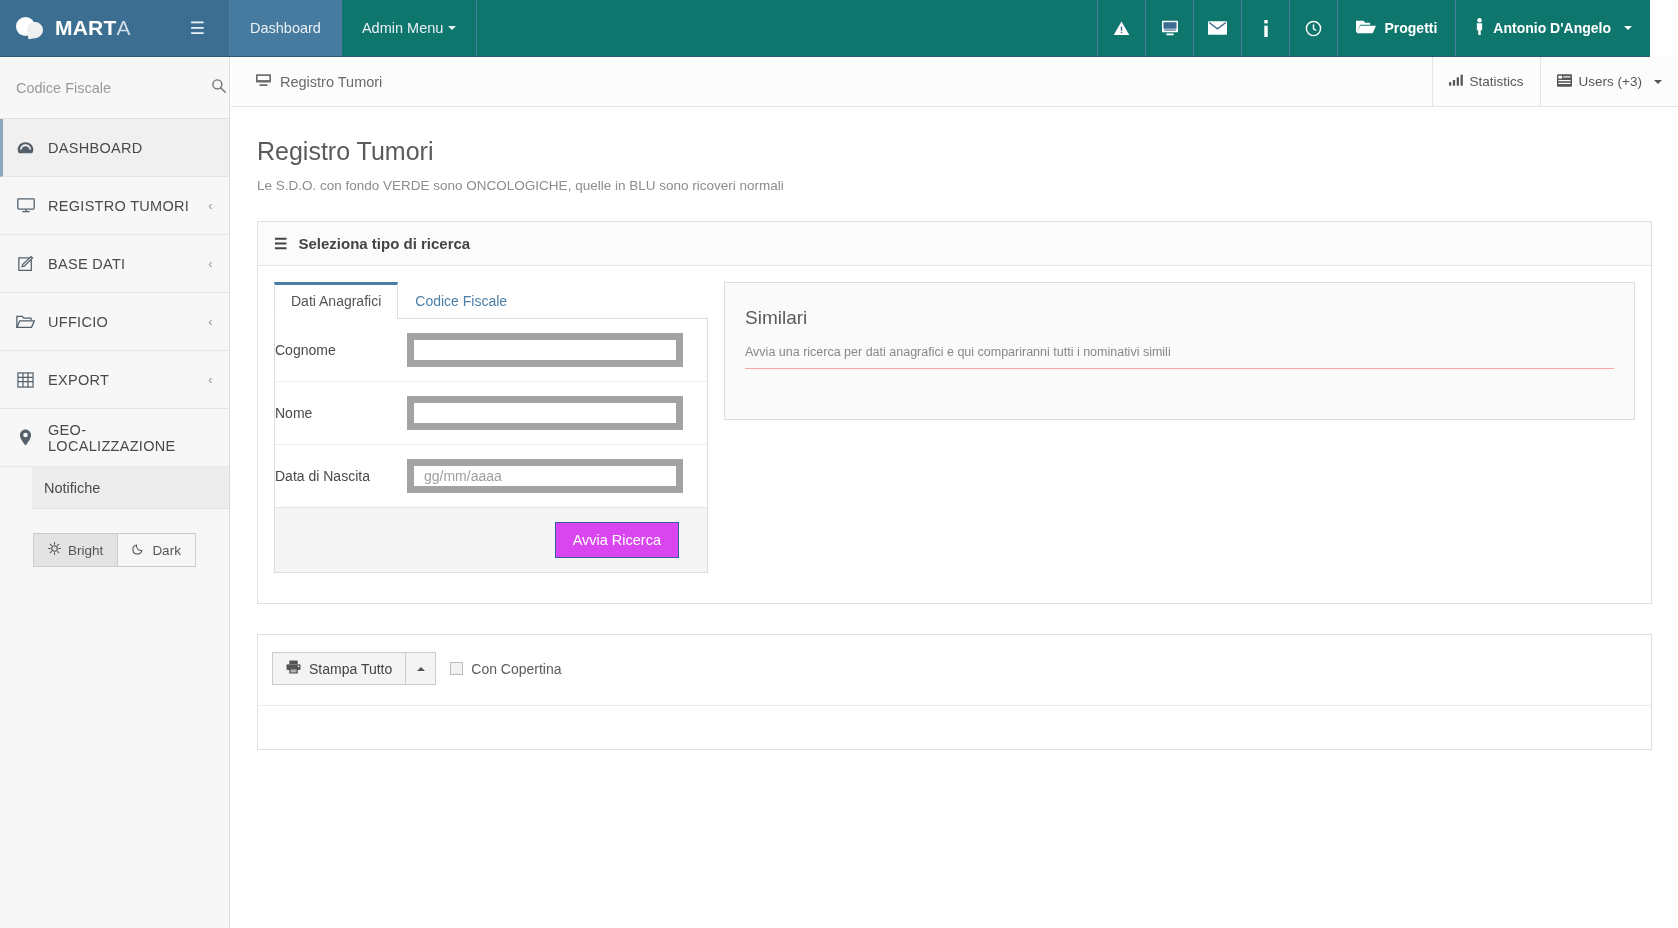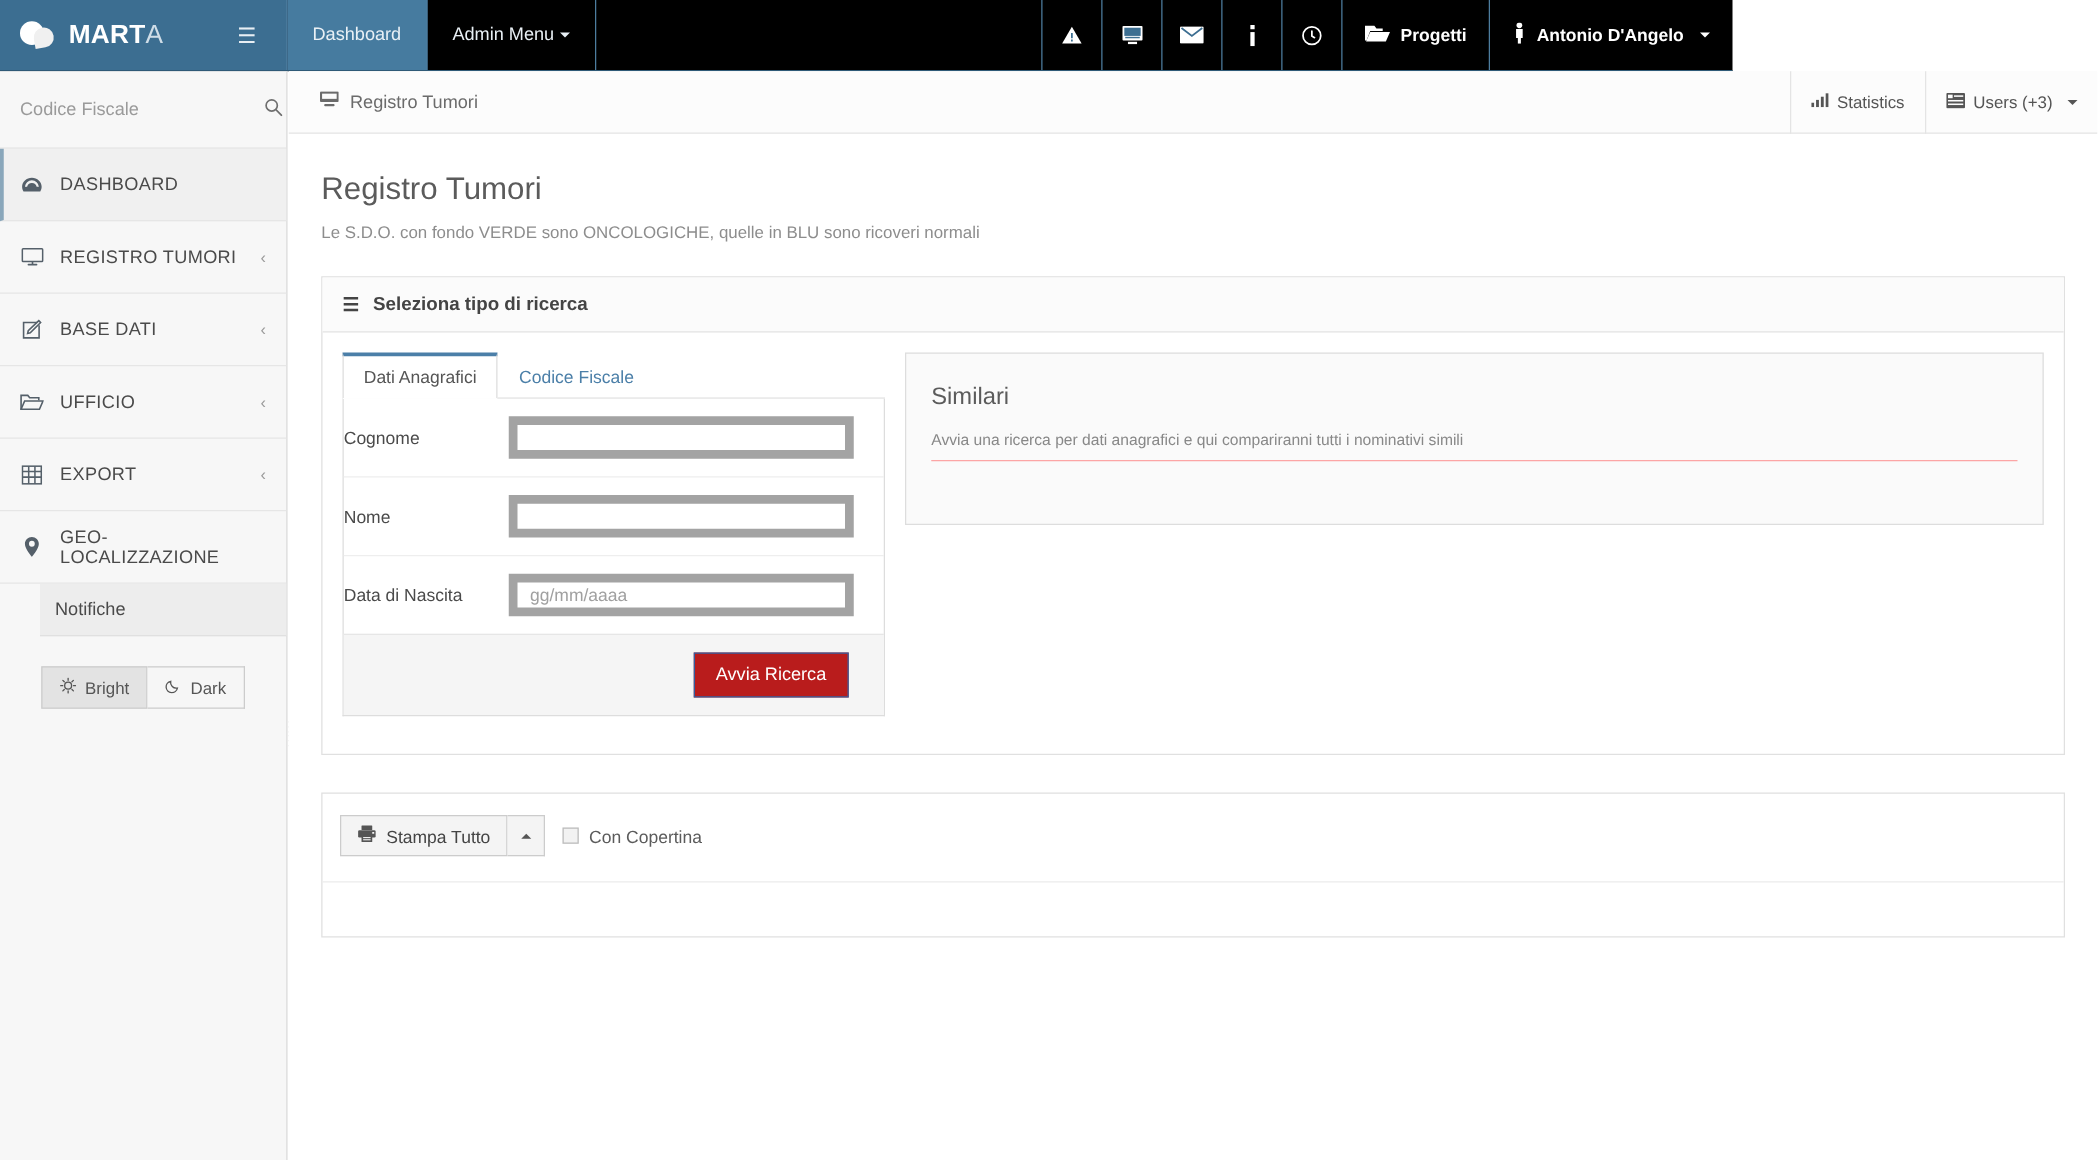--- a/index.html
+++ b/index.html
@@ -7,22 +7,22 @@
     margin: 0; padding: 0;
     width: 1678px; height: 928px;
     font-family: "Liberation Sans", sans-serif;
     background: #ffffff;
     overflow: hidden;
   }
   #app { position: relative; width: 1678px; height: 928px; }
 
   
   .navbar {
-    position: absolute; top: 0; left: 0; width: 1386px; height: 57px;
-    background: #000000; display: flex; align-items: stretch;
+    position: absolute; top: 0; left: 0; width: 1650px; height: 57px;
+    background: #0f766e; display: flex; align-items: stretch;
     border-bottom: 1px solid #2f5a77;
   }
   .brand-block {
     width: 230px; display: flex; align-items: center; justify-content: space-between;
     padding: 0 18px 0 16px; background: #3c6e91;
     border-right: 1px solid #4d7d9e;
   }
   .brand { display: flex; align-items: center; gap: 9px; }
   .brand-logo { width: 30px; height: 26px; position: relative; }
   .brand-logo .c1 {
@@ -169,21 +169,21 @@
   .form-ctl {
     flex: 1; height: 34px; border: 7px solid #a3a3a3; background: #fff;
     font-size: 14px; color: #555; padding: 0 10px; font-family: inherit; outline: none;
   }
   .form-ctl::placeholder { color: #a0a0a0; }
   .form-foot {
     background: #f5f5f5; padding: 14px 28px; display: flex; justify-content: flex-end;
     border-top: 1px solid #e6e6e6;
   }
   .btn-primary {
-    background: #b91c1c; border: 1px solid #345fa0; color: #fff; font-size: 14.5px;
+    background: #d946ef; border: 1px solid #345fa0; color: #fff; font-size: 14.5px;
     padding: 9px 17px; cursor: pointer; font-family: inherit;
   }
 
   .similar-panel {
     flex: 1; border: 1px solid #ddd; background: #fafafa; padding: 24px 20px 28px 20px;
     min-height: 138px;
   }
   .similar-title { font-size: 19px; color: #5b5b5b; }
   .similar-sub {
     margin-top: 16px; font-size: 12.5px; color: #888;

